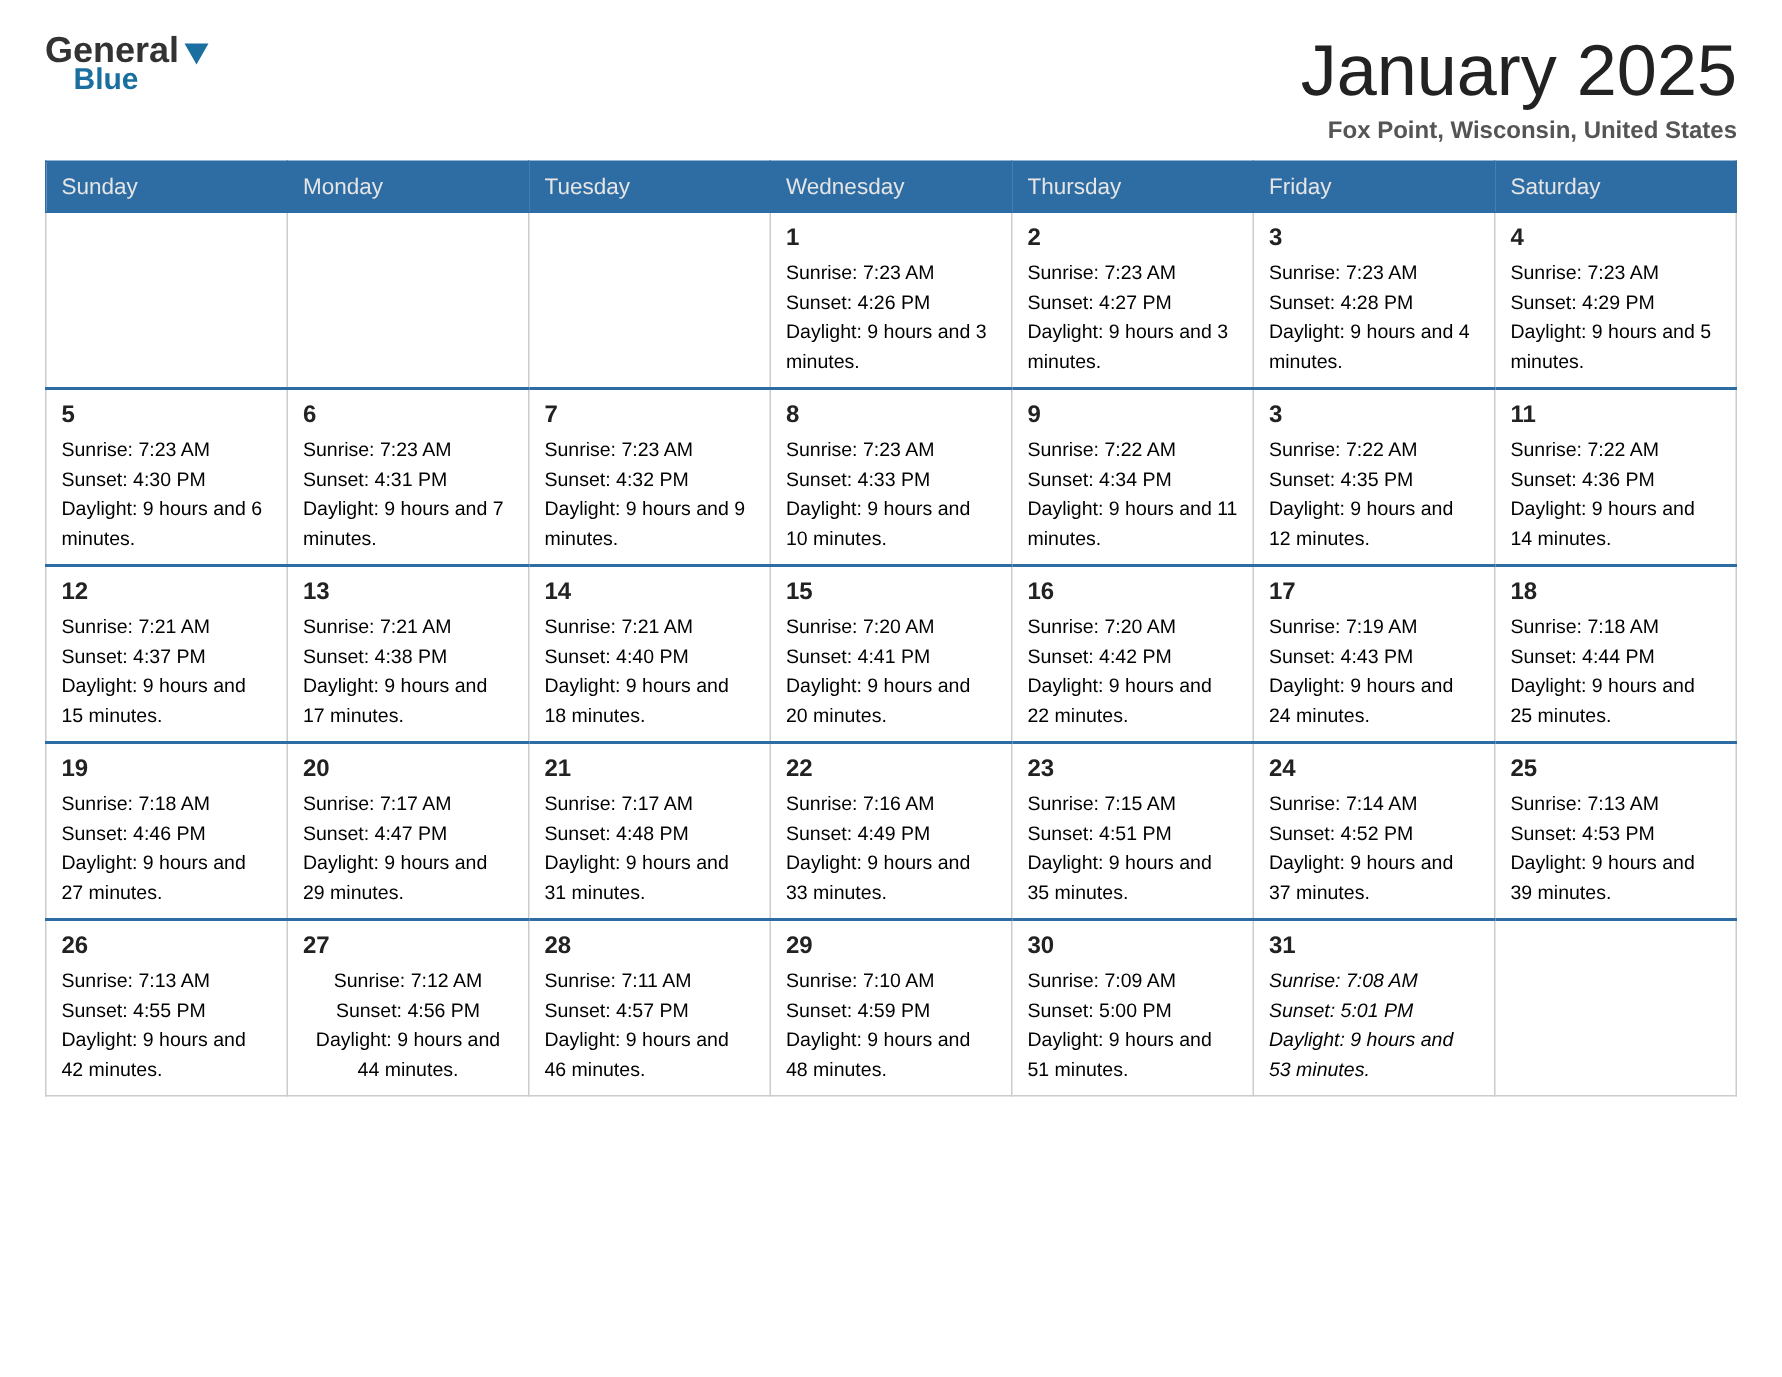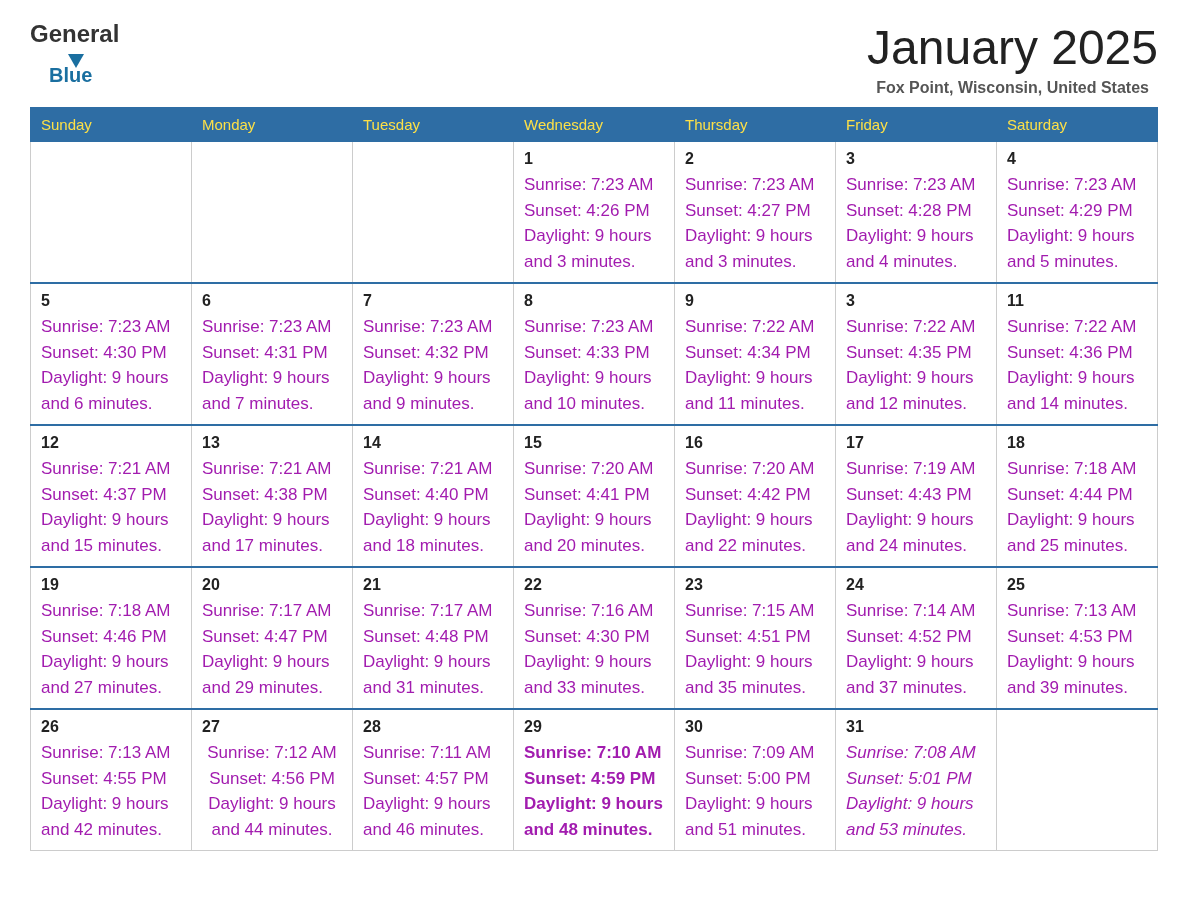--- a/index.html
+++ b/index.html
@@ -10,80 +10,79 @@
       min-height: 918px;
       padding: 20px 30px;
     }
     .header {
       display: flex;
       justify-content: space-between;
       align-items: flex-start;
       margin-bottom: 10px;
     }
     .title-section {
-      text-align: center;
+      text-align: right;
     }
     .month-title {
       font-size: 48px;
       font-weight: normal;
       color: #222;
     }
     .location-title {
       font-size: 16px;
       color: #555;
       margin-top: 4px;
       font-weight: bold;
     }
     .calendar {
       width: 100%;
       border-collapse: collapse;
       margin-top: 10px;
     }
     .calendar th {
       background-color: #2e6da4;
-      color: #fde047;
+      color: #e5e5e5;
       padding: 8px 10px;
       font-size: 15px;
       font-weight: normal;
       text-align: left;
       border: 1px solid #2e6da4;
     }
     .calendar td {
       vertical-align: top;
       padding: 8px 10px;
       border: 1px solid #ccc;
       width: 14.28%;
       min-height: 100px;
     }
     .day-number {
       font-size: 16px;
       font-weight: bold;
       color: #222;
       margin-bottom: 4px;
     }
     .day-info {
-      font-size: 17px;
-      color: #a21caf;
+      font-size: 13px;
+      color: #000000;
       line-height: 1.5;
     }
     .empty-cell {
       background: #fff;
     }
     .row-border td {
       border-top: 2px solid #2e6da4;
     }
     .logo-wrapper {
       display: flex;
       flex-direction: column;
       align-items: flex-start;
     }
     .logo-line1 {
       display: flex;
       align-items: center;
-      flex-direction: column;
     }
   </style>
 </head>
 <body>
 
 <div class="header">
   <div class="logo-wrapper">
     <div class="logo-line1">
       <span style="font-size:24px;font-weight:bold;color:#333;">General</span>
       <svg width="20" height="20" viewBox="0 0 20 20" style="margin-left:2px;margin-top:2px;">
@@ -243,21 +242,21 @@
         </td>
         <td>
           <div class="day-number">21</div>
           <div class="day-info" style="white-space: pre-line;">Sunrise: 7:17 AM
 Sunset: 4:48 PM
 Daylight: 9 hours and 31 minutes.</div>
         </td>
         <td>
           <div class="day-number">22</div>
           <div class="day-info" style="white-space: pre-line;">Sunrise: 7:16 AM
-Sunset: 4:30 PM
+Sunset: 4:49 PM
 Daylight: 9 hours and 33 minutes.</div>
         </td>
         <td>
           <div class="day-number">23</div>
           <div class="day-info" style="white-space: pre-line;">Sunrise: 7:15 AM
 Sunset: 4:51 PM
 Daylight: 9 hours and 35 minutes.</div>
         </td>
         <td>
           <div class="day-number">24</div>
@@ -286,21 +285,21 @@
 Daylight: 9 hours and 44 minutes.</div>
         </td>
         <td>
           <div class="day-number">28</div>
           <div class="day-info" style="white-space: pre-line;">Sunrise: 7:11 AM
 Sunset: 4:57 PM
 Daylight: 9 hours and 46 minutes.</div>
         </td>
         <td>
           <div class="day-number">29</div>
-          <div class="day-info" style="white-space: pre-line; font-weight: bold;">Sunrise: 7:10 AM
+          <div class="day-info" style="white-space: pre-line;">Sunrise: 7:10 AM
 Sunset: 4:59 PM
 Daylight: 9 hours and 48 minutes.</div>
         </td>
         <td>
           <div class="day-number">30</div>
           <div class="day-info" style="white-space: pre-line;">Sunrise: 7:09 AM
 Sunset: 5:00 PM
 Daylight: 9 hours and 51 minutes.</div>
         </td>
         <td>

